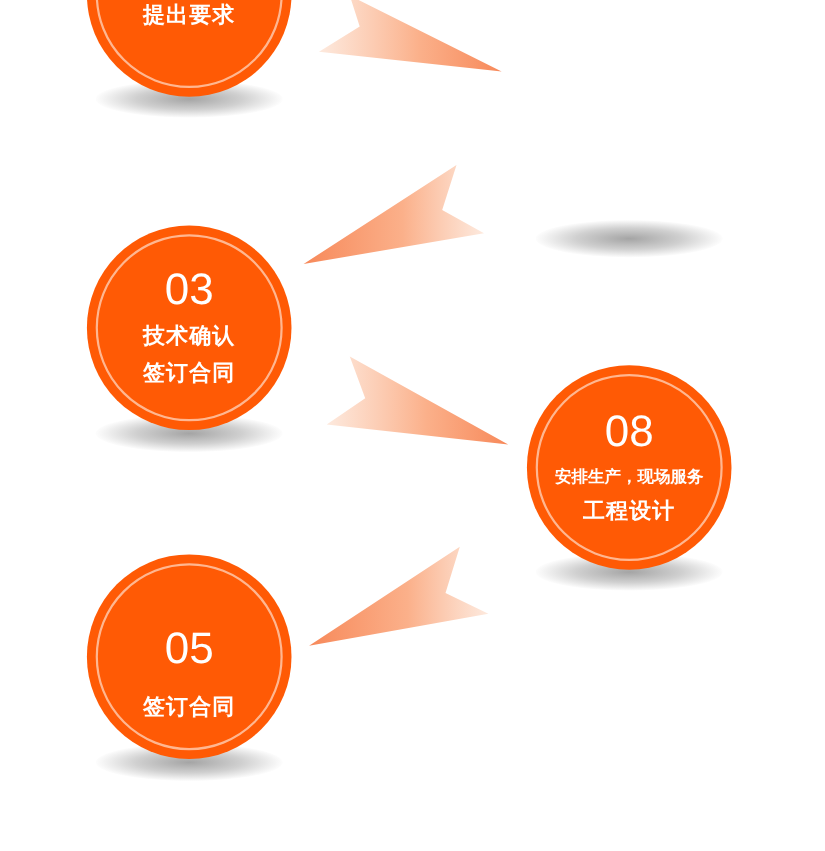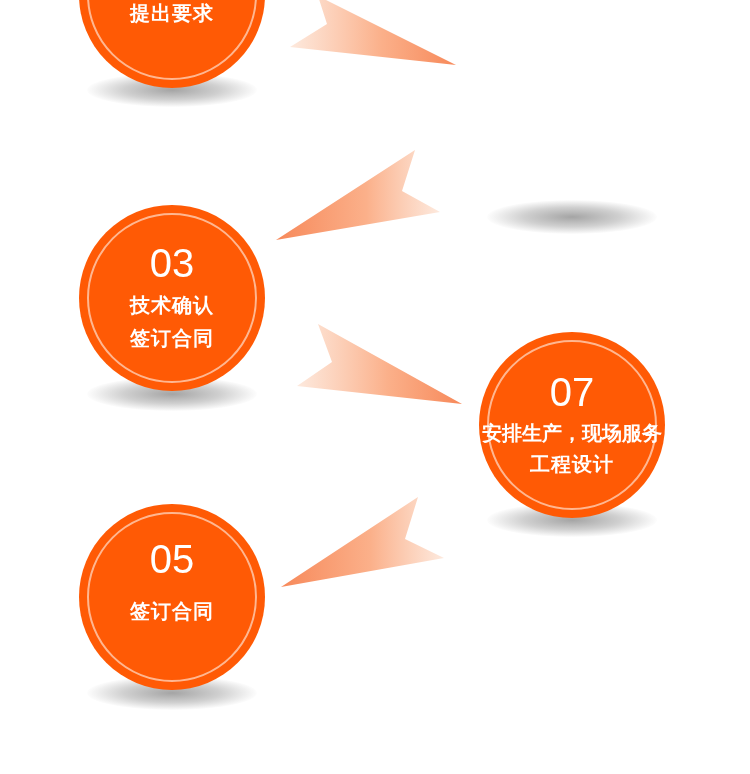--- a/index.html
+++ b/index.html
@@ -10,21 +10,21 @@
             background: radial-gradient(ellipse at center, rgba(90,90,90,0.55) 0%, rgba(120,120,120,0.35) 40%, rgba(200,200,200,0) 72%); }
   .circle { position: absolute; width: 186px; height: 186px; border-radius: 50%;
             background: #ff5a05; box-sizing: border-box; }
   .ring { position: absolute; left: 8px; top: 8px; right: 8px; bottom: 8px; border-radius: 50%;
           border: 2.5px solid rgba(255,200,170,0.85); }
   .content { position: absolute; left: 0; right: 0; top: 0; bottom: 0;
              display: flex; flex-direction: column; align-items: center; justify-content: center;
              color: #ffffff; text-align: center; }
   .num { font-family: "Liberation Sans", sans-serif; font-size: 40px; line-height: 44px; font-weight: normal; margin-bottom: 4px; }
   .line { font-size: 20px; font-weight: bold; line-height: 33px; letter-spacing: 1px; white-space: nowrap; }
-  .line.small { font-size: 20px; letter-spacing: 0; line-height: 30px; }
+  .line.small { font-size: 15px; letter-spacing: 0; line-height: 30px; }
   svg.arrows { position: absolute; left: 0; top: 0; }
 </style>
 </head>
 <body>
 
 <div class="stage">
 
   <div class="shadow" style="left:87px; top:73px;"></div>
   <div class="shadow" style="left:487px; top:200px;"></div>
   <div class="shadow" style="left:87px; top:377px;"></div>
@@ -71,27 +71,27 @@
     <div class="content">
       <div class="num">03</div>
       <div class="line">技术确认</div>
       <div class="line">签订合同</div>
     </div>
   </div>
 
   <div class="circle" style="left:479px; top:332px;">
     <div class="ring"></div>
     <div class="content">
-      <div class="num">07</div>
+      <div class="num">08</div>
       <div class="line small">安排生产，现场服务</div>
       <div class="line">工程设计</div>
     </div>
   </div>
 
   <div class="circle" style="left:79px; top:504px;">
     <div class="ring"></div>
-    <div class="content" style="justify-content:flex-start; padding-top:33px; box-sizing:border-box;">
+    <div class="content" style="justify-content:center; padding-top:33px; box-sizing:border-box;">
       <div class="num" style="margin-bottom:14px;">05</div>
       <div class="line">签订合同</div>
     </div>
   </div>
 
 </div>
 
 </body></html>

